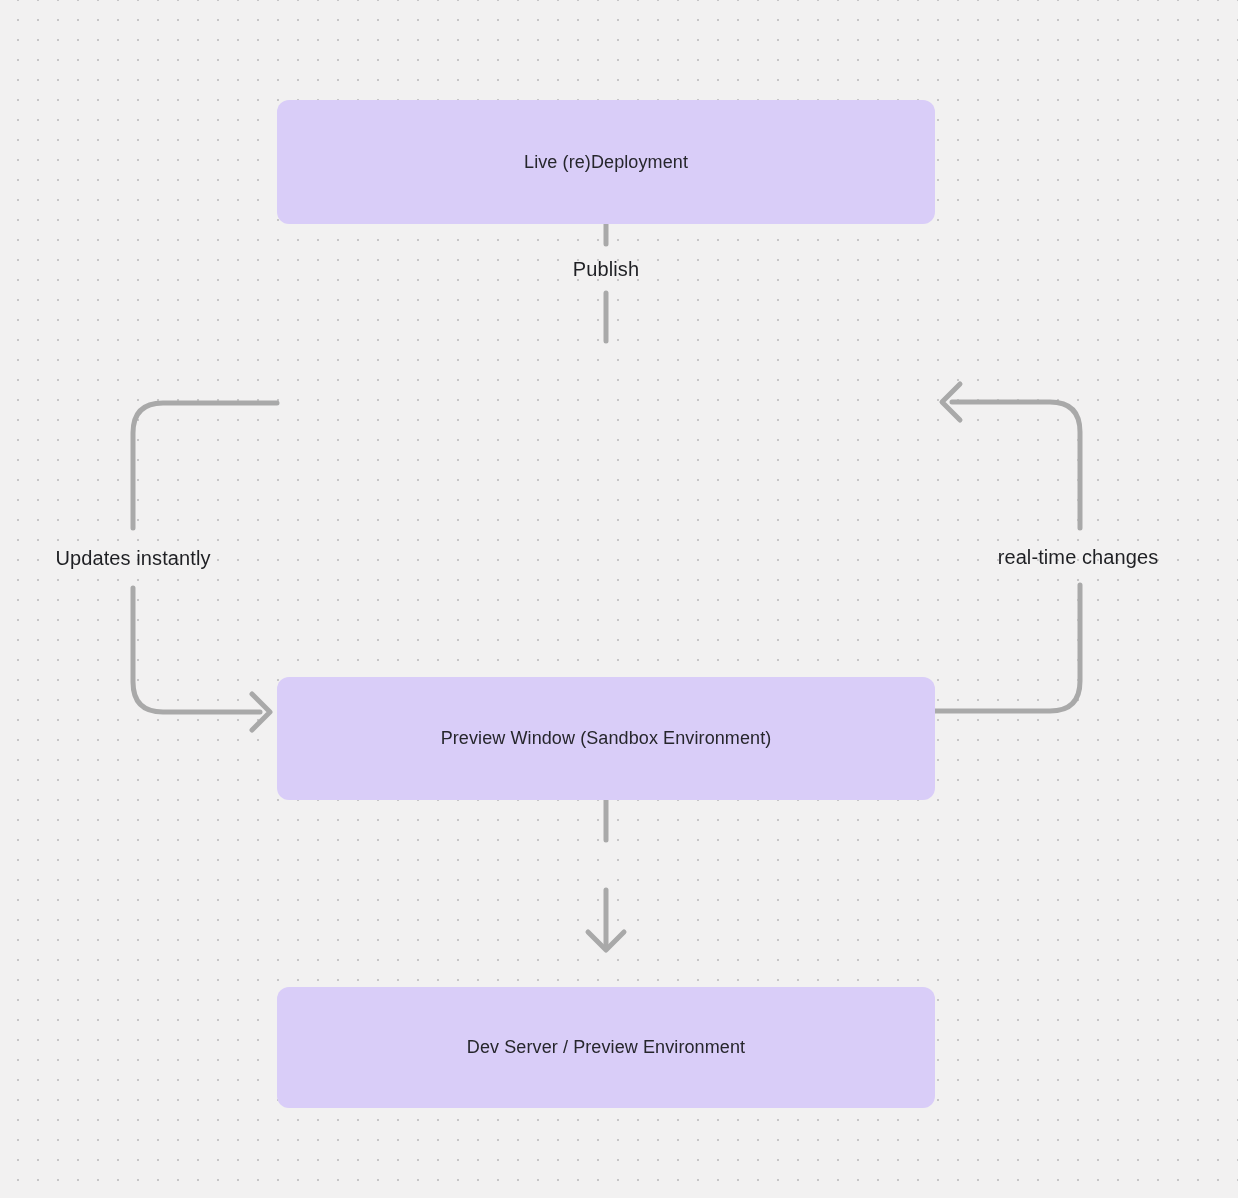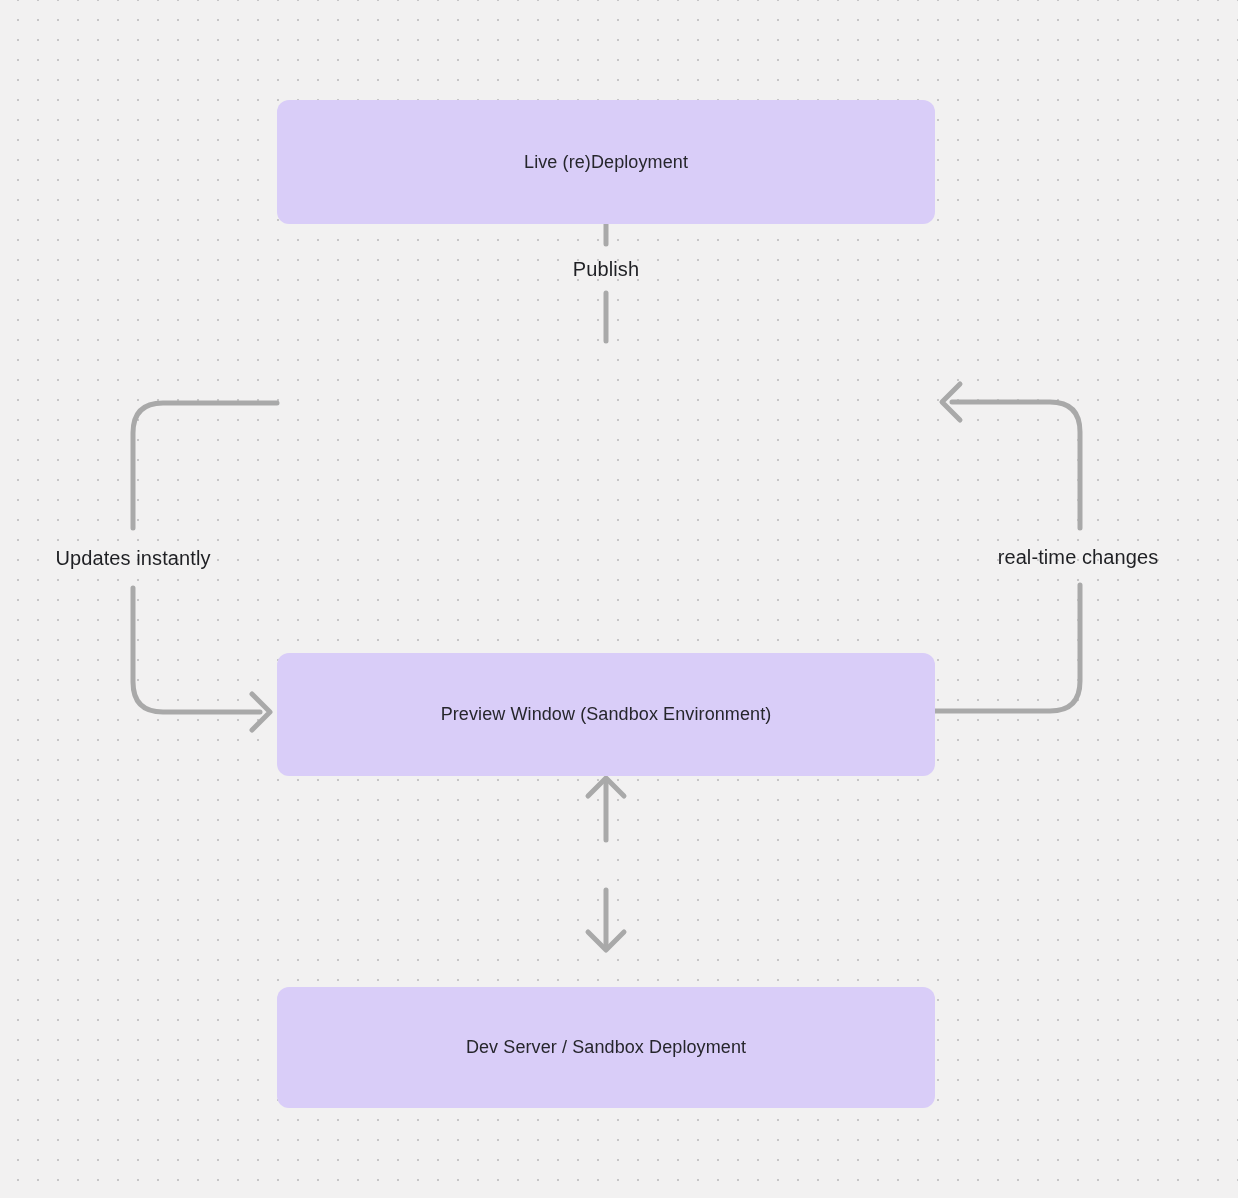--- a/index.html
+++ b/index.html
@@ -41,21 +41,21 @@
     align-items: center;
     justify-content: center;
     font-size: 18px;
     color: #26262c;
     letter-spacing: 0.1px;
     text-align: center;
     margin-top: 28px;
   }
   .node-1 { top: 72px;  height: 124px; }
   .node-2 { top: 341px; height: 122px; }
-  .node-3 { top: 625px; height: 123px; }
+  .node-3 { top: 649px; height: 123px; }
   .node-4 { top: 959px; height: 121px; }
   .edge-label {
     position: absolute;
     transform: translate(-50%, -50%);
     font-size: 20px;
     color: #1f2024;
     white-space: nowrap;
     letter-spacing: 0.1px;
   }
   .label-publish        { left: 606px;  top: 269px; }
@@ -99,20 +99,20 @@
   <div class="node node-1">
     <span>Live (re)Deployment</span>
   </div>
 
 
   <div class="node node-3">
     <span>Preview Window (Sandbox Environment)</span>
   </div>
 
   <div class="node node-4">
-    <span>Dev Server / Sandbox Deployment</span>
+    <span>Dev Server / Preview Environment</span>
   </div>
 
   <div class="edge-label label-publish">Publish</div>
   <div class="edge-label label-updates">Updates instantly</div>
   <div class="edge-label label-feedback">real-time changes</div>
 
 </div>
 
 </body></html>

